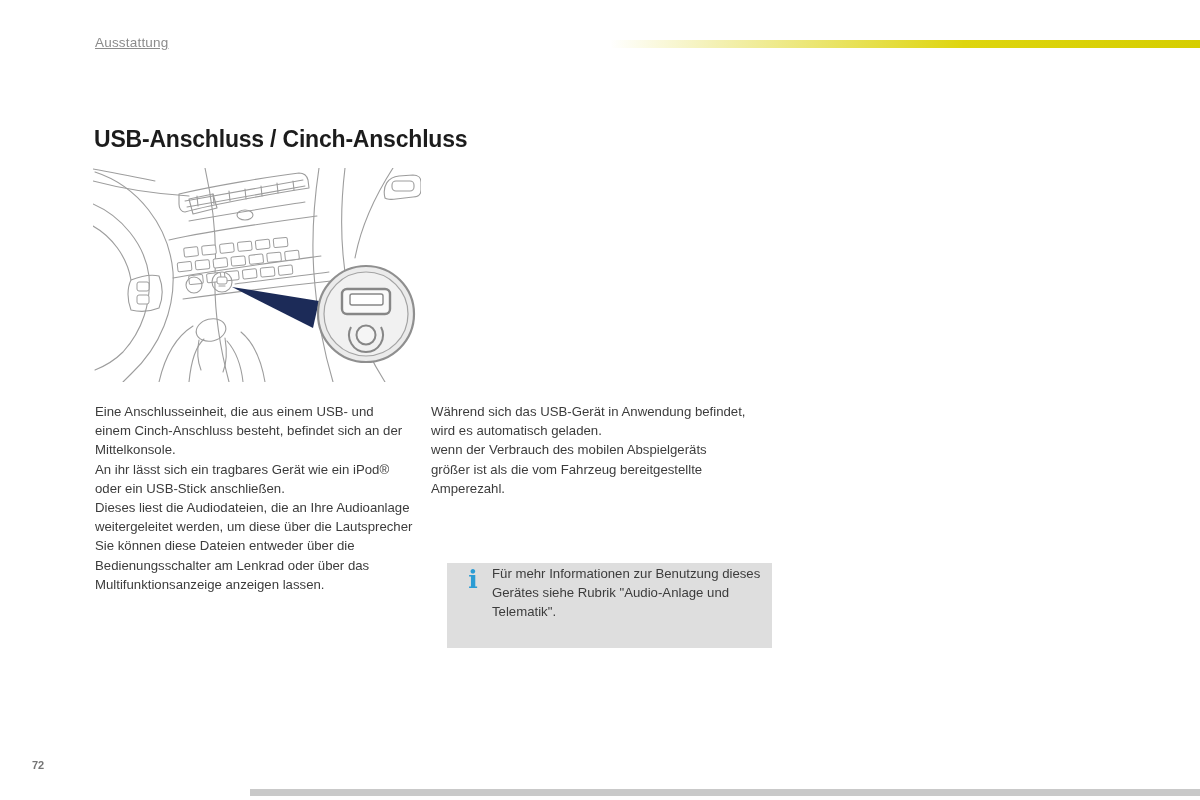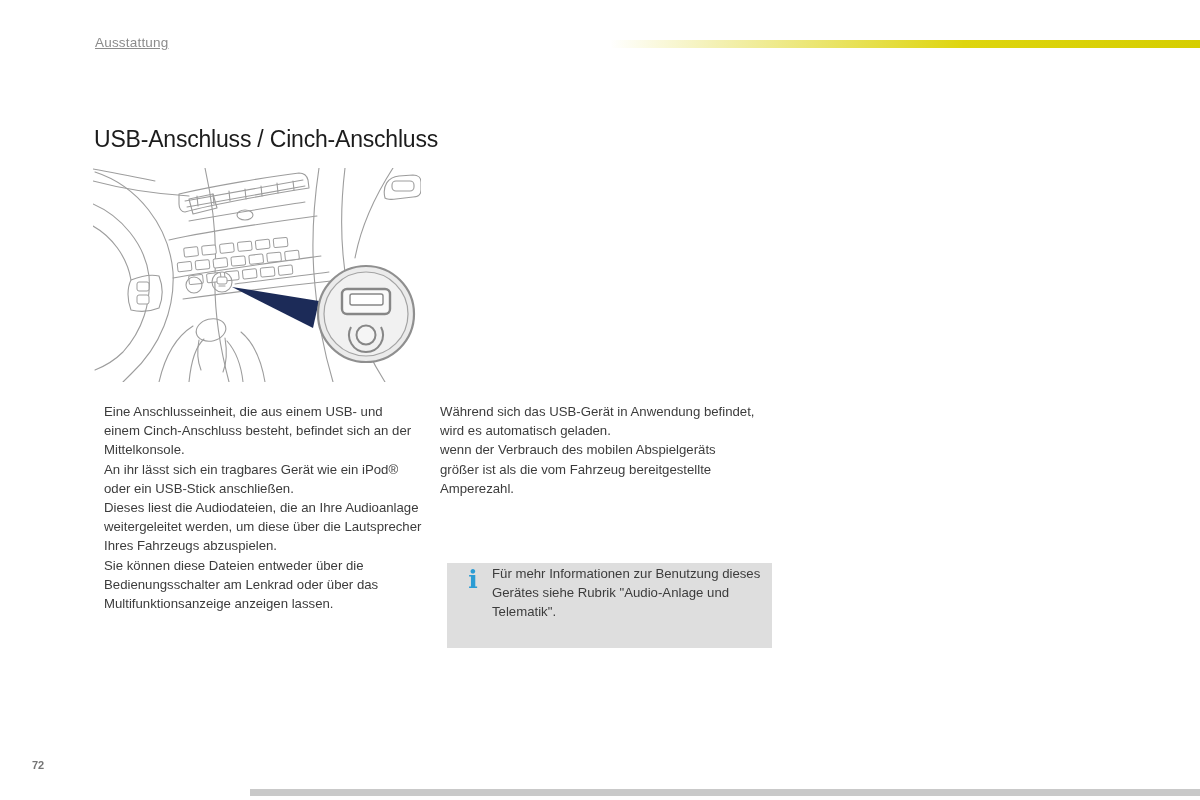--- a/index.html
+++ b/index.html
@@ -20,27 +20,27 @@
   .section-label{
     position:absolute;left:95px;top:35px;font-size:13.5px;color:var(--muted);
     letter-spacing:.2px;
     text-decoration:underline;
   }
   .yellow-bar{
     position:absolute;left:610px;top:40px;width:590px;height:8px;
     background:linear-gradient(to right, rgba(216,210,0,0) 0%, rgba(222,214,40,.35) 18%, #ded50e 60%, #d6ce00 100%);
   }
   .page-title{
-    position:absolute;left:94px;top:126px;font-size:23px;font-weight:400;color:#1c1c1c;
+    position:absolute;left:94px;top:126px;font-size:23px;font-weight:700;color:#1c1c1c;
     letter-spacing:-.2px;
   }
   .figure{position:absolute;left:93px;top:168px;width:328px;height:214px;}
   .sk{stroke:var(--sketch-stroke);fill:none;stroke-width:1.1;stroke-linecap:round;stroke-linejoin:round;}
   .btn{fill:#ffffff;stroke:var(--sketch-stroke);stroke-width:1;}
-  .col{position:absolute;font-size:13.2px;line-height:19.2px;color:var(--text);margin-left:9px;}
+  .col{position:absolute;font-size:13.2px;line-height:19.2px;color:var(--text);}
   .col .line{white-space:nowrap;}
   #left-col{left:95px;top:402px;}
   #right-col{left:431px;top:402px;}
   .info-box{
     position:absolute;left:447px;top:563px;width:325px;height:85px;
     background:var(--info-bg);
   }
   .info-icon{
     position:absolute;left:15px;top:4px;width:22px;text-align:center;
     font-family:"DejaVu Serif",serif;font-weight:700;font-size:25px;line-height:26px;
@@ -165,21 +165,20 @@
   </svg>
 
   <div id="left-col" class="col">
       <div class="line">Eine Anschlusseinheit, die aus einem USB- und</div>
       <div class="line">einem Cinch-Anschluss besteht, befindet sich an der</div>
       <div class="line">Mittelkonsole.</div>
       <div class="line">An ihr lässt sich ein tragbares Gerät wie ein iPod®</div>
       <div class="line">oder ein USB-Stick anschließen.</div>
       <div class="line">Dieses liest die Audiodateien, die an Ihre Audioanlage</div>
       <div class="line">weitergeleitet werden, um diese über die Lautsprecher</div>
-      <div class="line">Ihres Fahrzeugs abzuspielen.</div>
       <div class="line">Sie können diese Dateien entweder über die</div>
       <div class="line">Bedienungsschalter am Lenkrad oder über das</div>
       <div class="line">Multifunktionsanzeige anzeigen lassen.</div>
     </div>
 
   <div id="right-col" class="col">
       <div class="line">Während sich das USB-Gerät in Anwendung befindet,</div>
       <div class="line">wird es automatisch geladen.</div>
       <div class="line">wenn der Verbrauch des mobilen Abspielgeräts</div>
       <div class="line">größer ist als die vom Fahrzeug bereitgestellte</div>

